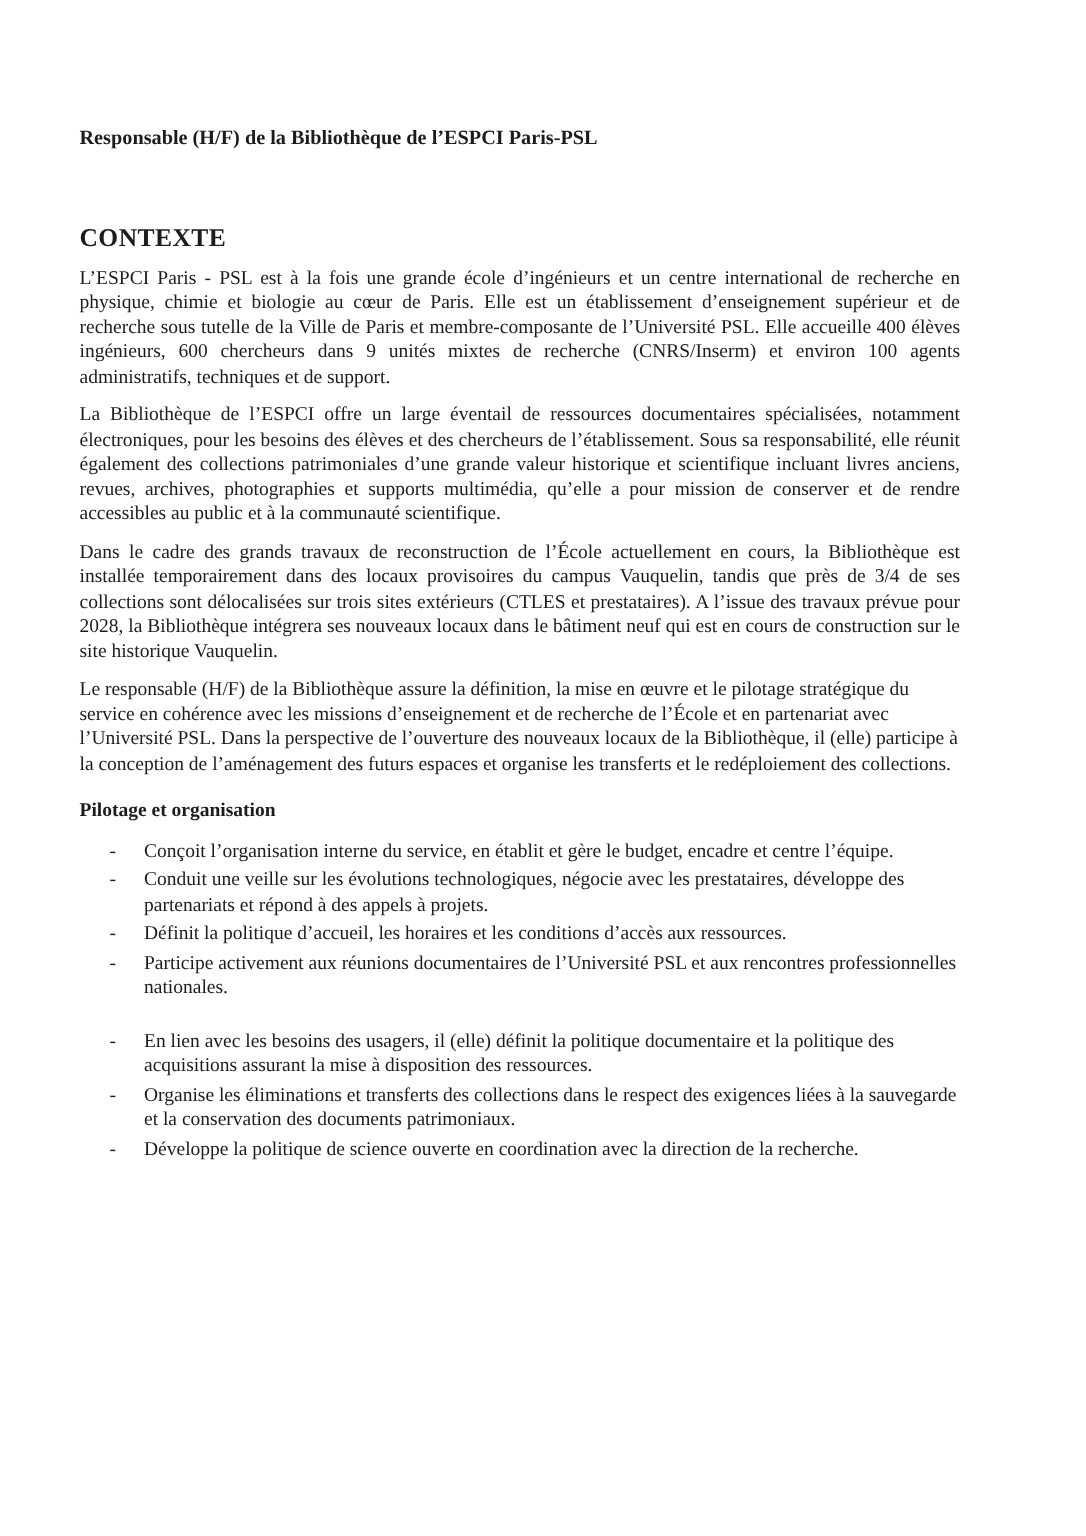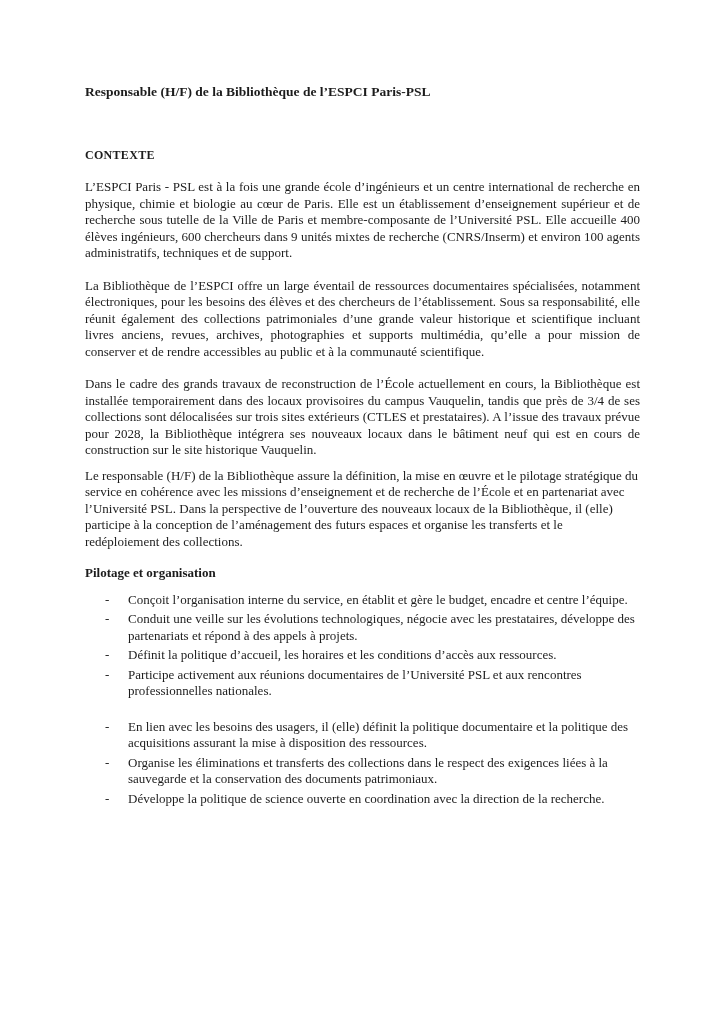--- a/index.html
+++ b/index.html
@@ -1,28 +1,28 @@
 <!DOCTYPE html>
 <html><head>
 <meta charset="utf-8">
 <style>
   html,body{margin:0;padding:0;background:#ffffff;}
   .page{
     width:724px;height:1024px;box-sizing:border-box;
     background:#ffffff;
-    padding:83px 84px 0 85px;
+    padding:83px 84px 0 53px;
     font-family:"Liberation Serif","DejaVu Serif",serif;
     font-size:13px;line-height:1.27;color:#1c1c1c;
     overflow:hidden;
   }
   .doc-title{font-weight:bold;font-size:13.5px;margin:0 0 48px 0;}
-  .section-heading{font-weight:bold;font-size:12px;letter-spacing:.3px;}
+  .section-heading{font-weight:bold;font-size:17px;letter-spacing:.3px;}
   .h-contexte{margin:0 0 7px 0;}
   .h-missions{margin:13px 0 19px 0;}
-  p{margin:16px 0 9px 0;}
+  p{margin:0 0 9px 0;}
   p.justified{text-align:justify;}
   .missions-intro{text-align:left;margin:0 0 15px 0;}
   .lead{text-align:left;margin:0 0 14px 0;}
   .sub-heading{font-weight:bold;margin:0 0 10px 0;}
   ul.bullets{list-style:none;margin:0 0 19px 0;padding:0 0 0 20px;}
   ul.bullets li{display:flex;margin:0 0 3px 0;}
   ul.bullets .dash{flex:0 0 23px;width:23px;}
   ul.bullets .text{flex:1;text-align:left;}
 </style>
 </head>

